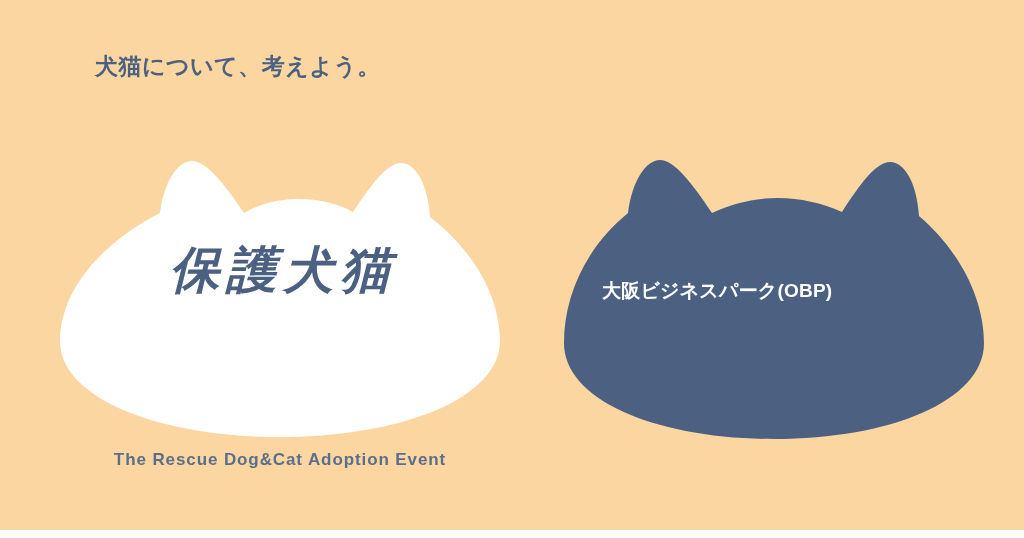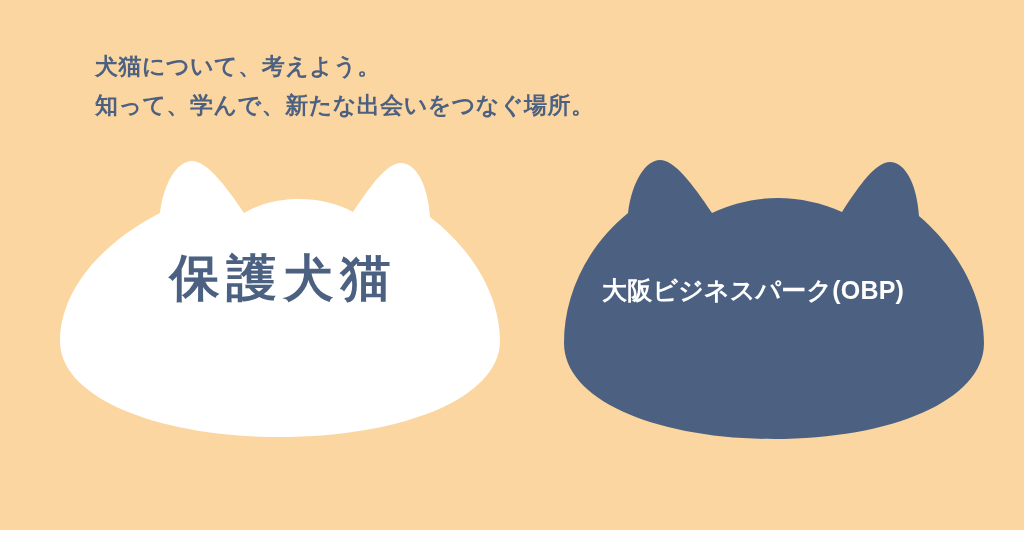--- a/index.html
+++ b/index.html
@@ -58,29 +58,30 @@
     left: 560px;
     top: 153px;
     width: 428px;
     height: 290px;
   }
 
   
   .main-title {
     position: absolute;
     left: 56px;
-    top: 238px;
+    top: 230px;
     width: 448px;
     text-align: center;
     color: #4c6181;
     font-size: 50px;
     font-weight: bold;
     line-height: 80px;
     letter-spacing: 7px;
     text-indent: 7px;
+    font-style: italic;
   }
   .main-title .line {
     display: block;
   }
 
   .tagline {
     position: absolute;
     left: 56px;
     top: 450px;
     width: 448px;
@@ -91,38 +92,37 @@
     letter-spacing: 0.9px;
     white-space: nowrap;
   }
 
   
   .venue {
     position: absolute;
     left: 602px;
     top: 272px;
     color: #ffffff;
-    font-size: 25px;
+    font-size: 19px;
     font-weight: bold;
     line-height: 37px;
     letter-spacing: 0.2px;
     white-space: nowrap;
   }
   .venue .line {
     display: block;
   }
 </style>
 </head>
 <body>
 
 <div id="poster">
 
   <div class="headline">
     <span class="line">犬猫について、考えよう。</span>
-    <span class="line">知って、学んで、新たな出会いをつなぐ場所。</span>
   </div>
 
   <div class="cat-wrap" id="cat-white-wrap">
     <svg viewBox="0 0 448 285" preserveAspectRatio="none" aria-hidden="true">
       <path d="M 104 58
                C 108 26, 122 6, 136 6
                C 150 6, 168 28, 188 58
                C 205 48, 224 44, 243 44
                C 262 44, 281 48, 297 57
                C 315 30, 331 8, 345 8
@@ -131,20 +131,21 @@
                C 444 243, 346 282, 224 282
                C 102 282, 4 243, 4 186
                C 4 141, 38 92, 104 58 Z" fill="#ffffff"></path>
     </svg>
   </div>
 
   <div class="main-title">
     <span class="line">保護犬猫</span>
   </div>
 
+  <div class="tagline">The Rescue Dog&amp;Cat Adoption Event</div>
 
   <div class="cat-wrap" id="cat-blue-wrap">
     <svg viewBox="0 0 428 290" preserveAspectRatio="none" aria-hidden="true">
       <path d="M 68 60
                C 72 28, 86 7, 100 7
                C 114 7, 132 30, 152 60
                C 173 50, 196 45, 218 45
                C 240 45, 262 50, 282 59
                C 300 31, 316 9, 330 9
                C 345 9, 357 31, 359 63

